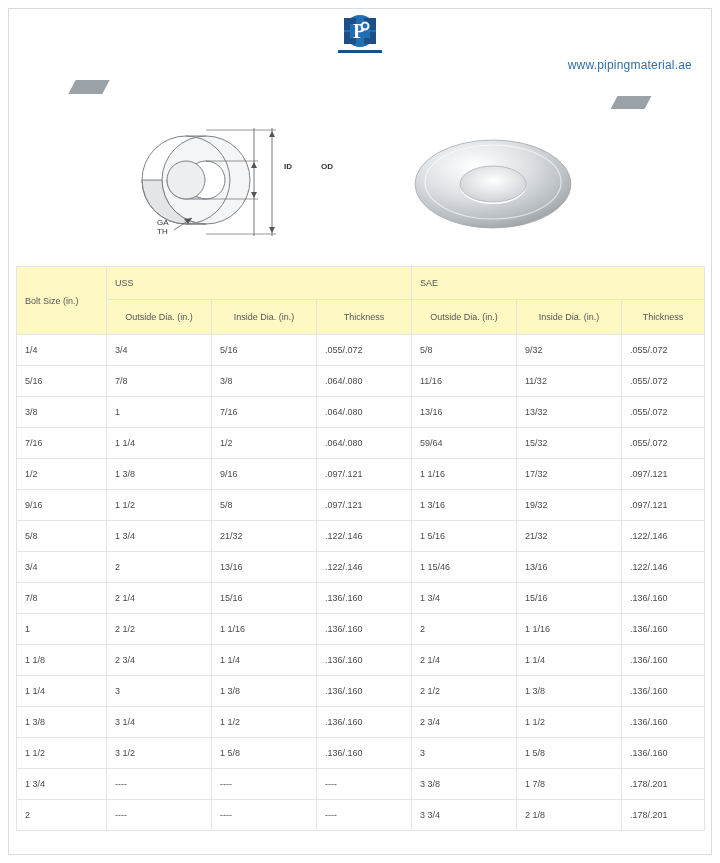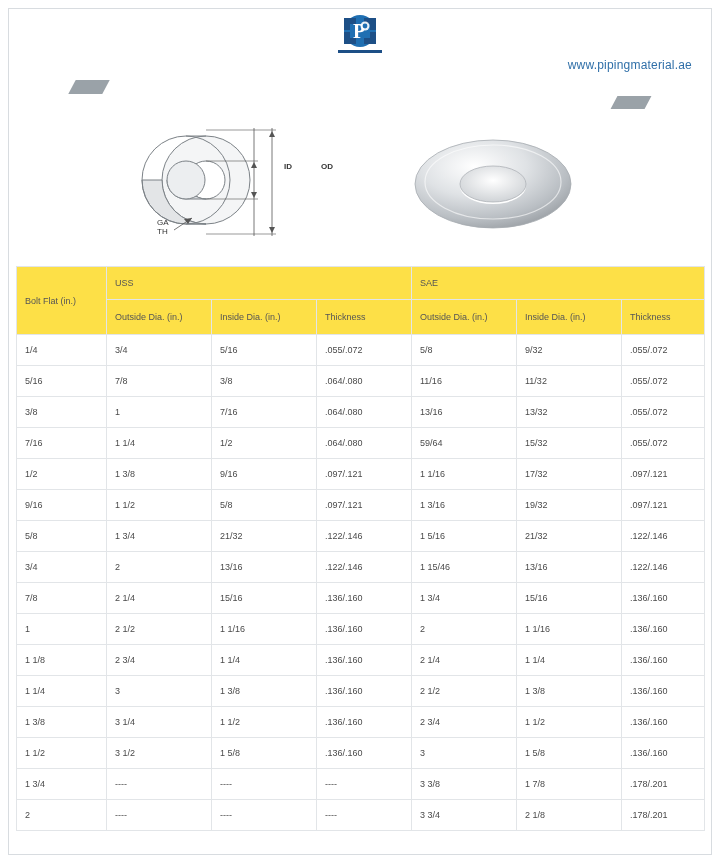--- a/index.html
+++ b/index.html
@@ -156,24 +156,24 @@
     color: #4a4a4a;
     text-align: left;
     padding: 0 8px;
     height: 30px;
     vertical-align: middle;
     white-space: nowrap;
     overflow: hidden;
   }
   thead th {
     color: #555;
-    background: #fde047;
+    background: #fef9c3;
   }
   .hdr-top th { height: 32px; }
-  .hdr-sub th { height: 34px; }
+  .hdr-sub th { height: 34px; text-align: center; }
   col.c0 { width: 90px; }
   col.c1 { width: 105px; }
   col.c2 { width: 105px; }
   col.c3 { width: 95px; }
   col.c4 { width: 105px; }
   col.c5 { width: 105px; }
   col.c6 { width: 83px; }
 </style>
 </head>
 <body>
@@ -268,21 +268,21 @@
         <col class="c0">
           <col class="c1">
           <col class="c2">
           <col class="c3">
           <col class="c4">
           <col class="c5">
           <col class="c6">
       </colgroup>
       <thead>
         <tr class="hdr-top">
-          <th rowspan="2">Bolt Flat (in.)</th>
+          <th rowspan="2">Bolt Size (in.)</th>
           <th colspan="3">USS</th>
           <th colspan="3">SAE</th>
         </tr>
         <tr class="hdr-sub">
           <th>Outside Dia. (in.)</th>
           <th>Inside Dia. (in.)</th>
           <th>Thickness</th>
           <th>Outside Dia. (in.)</th>
           <th>Inside Dia. (in.)</th>
           <th>Thickness</th>

